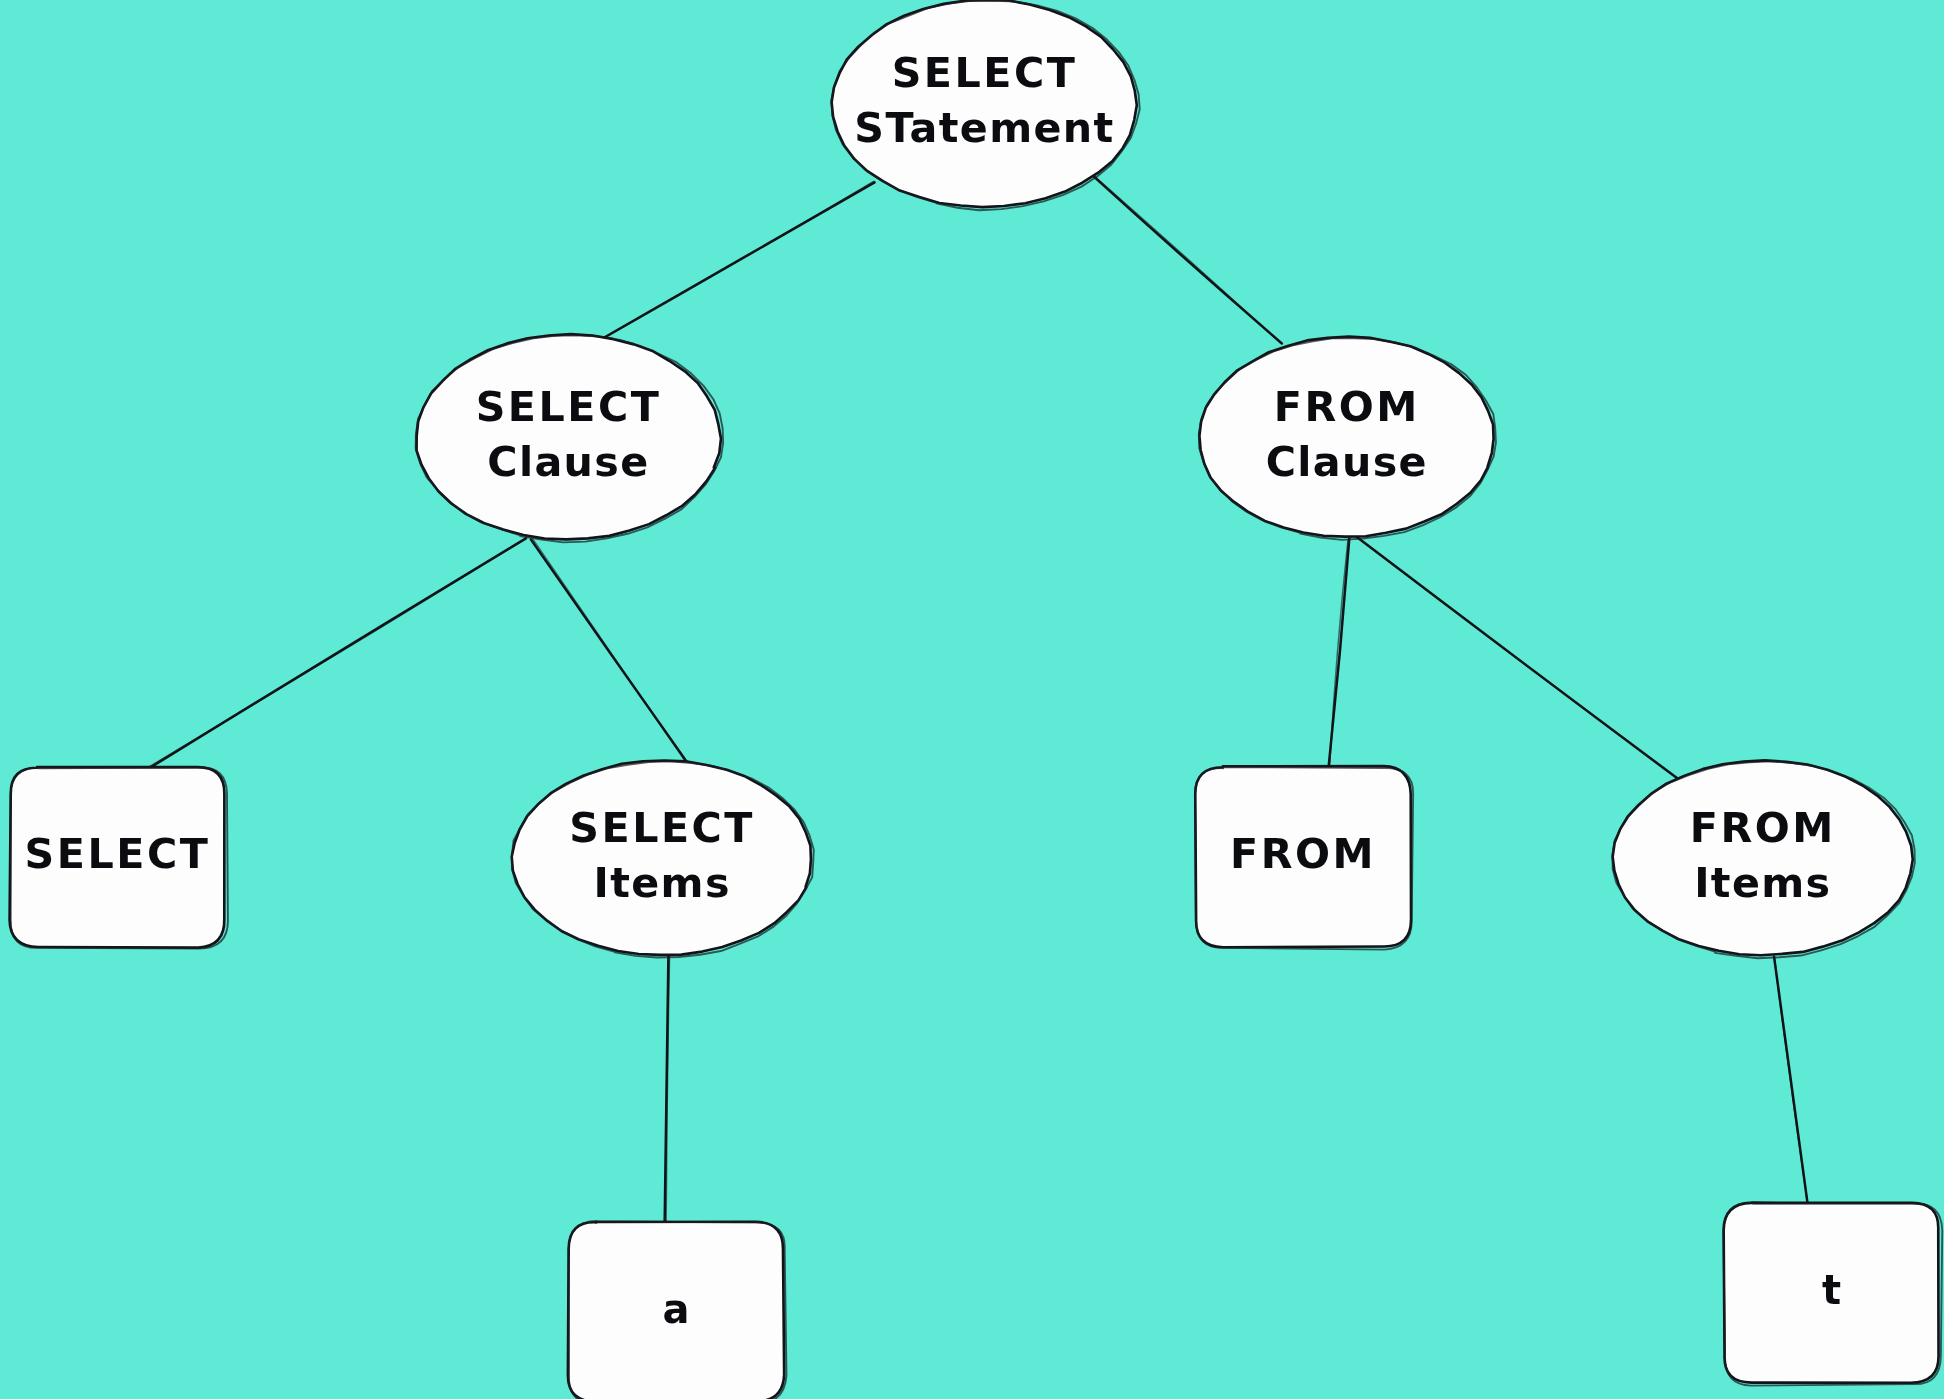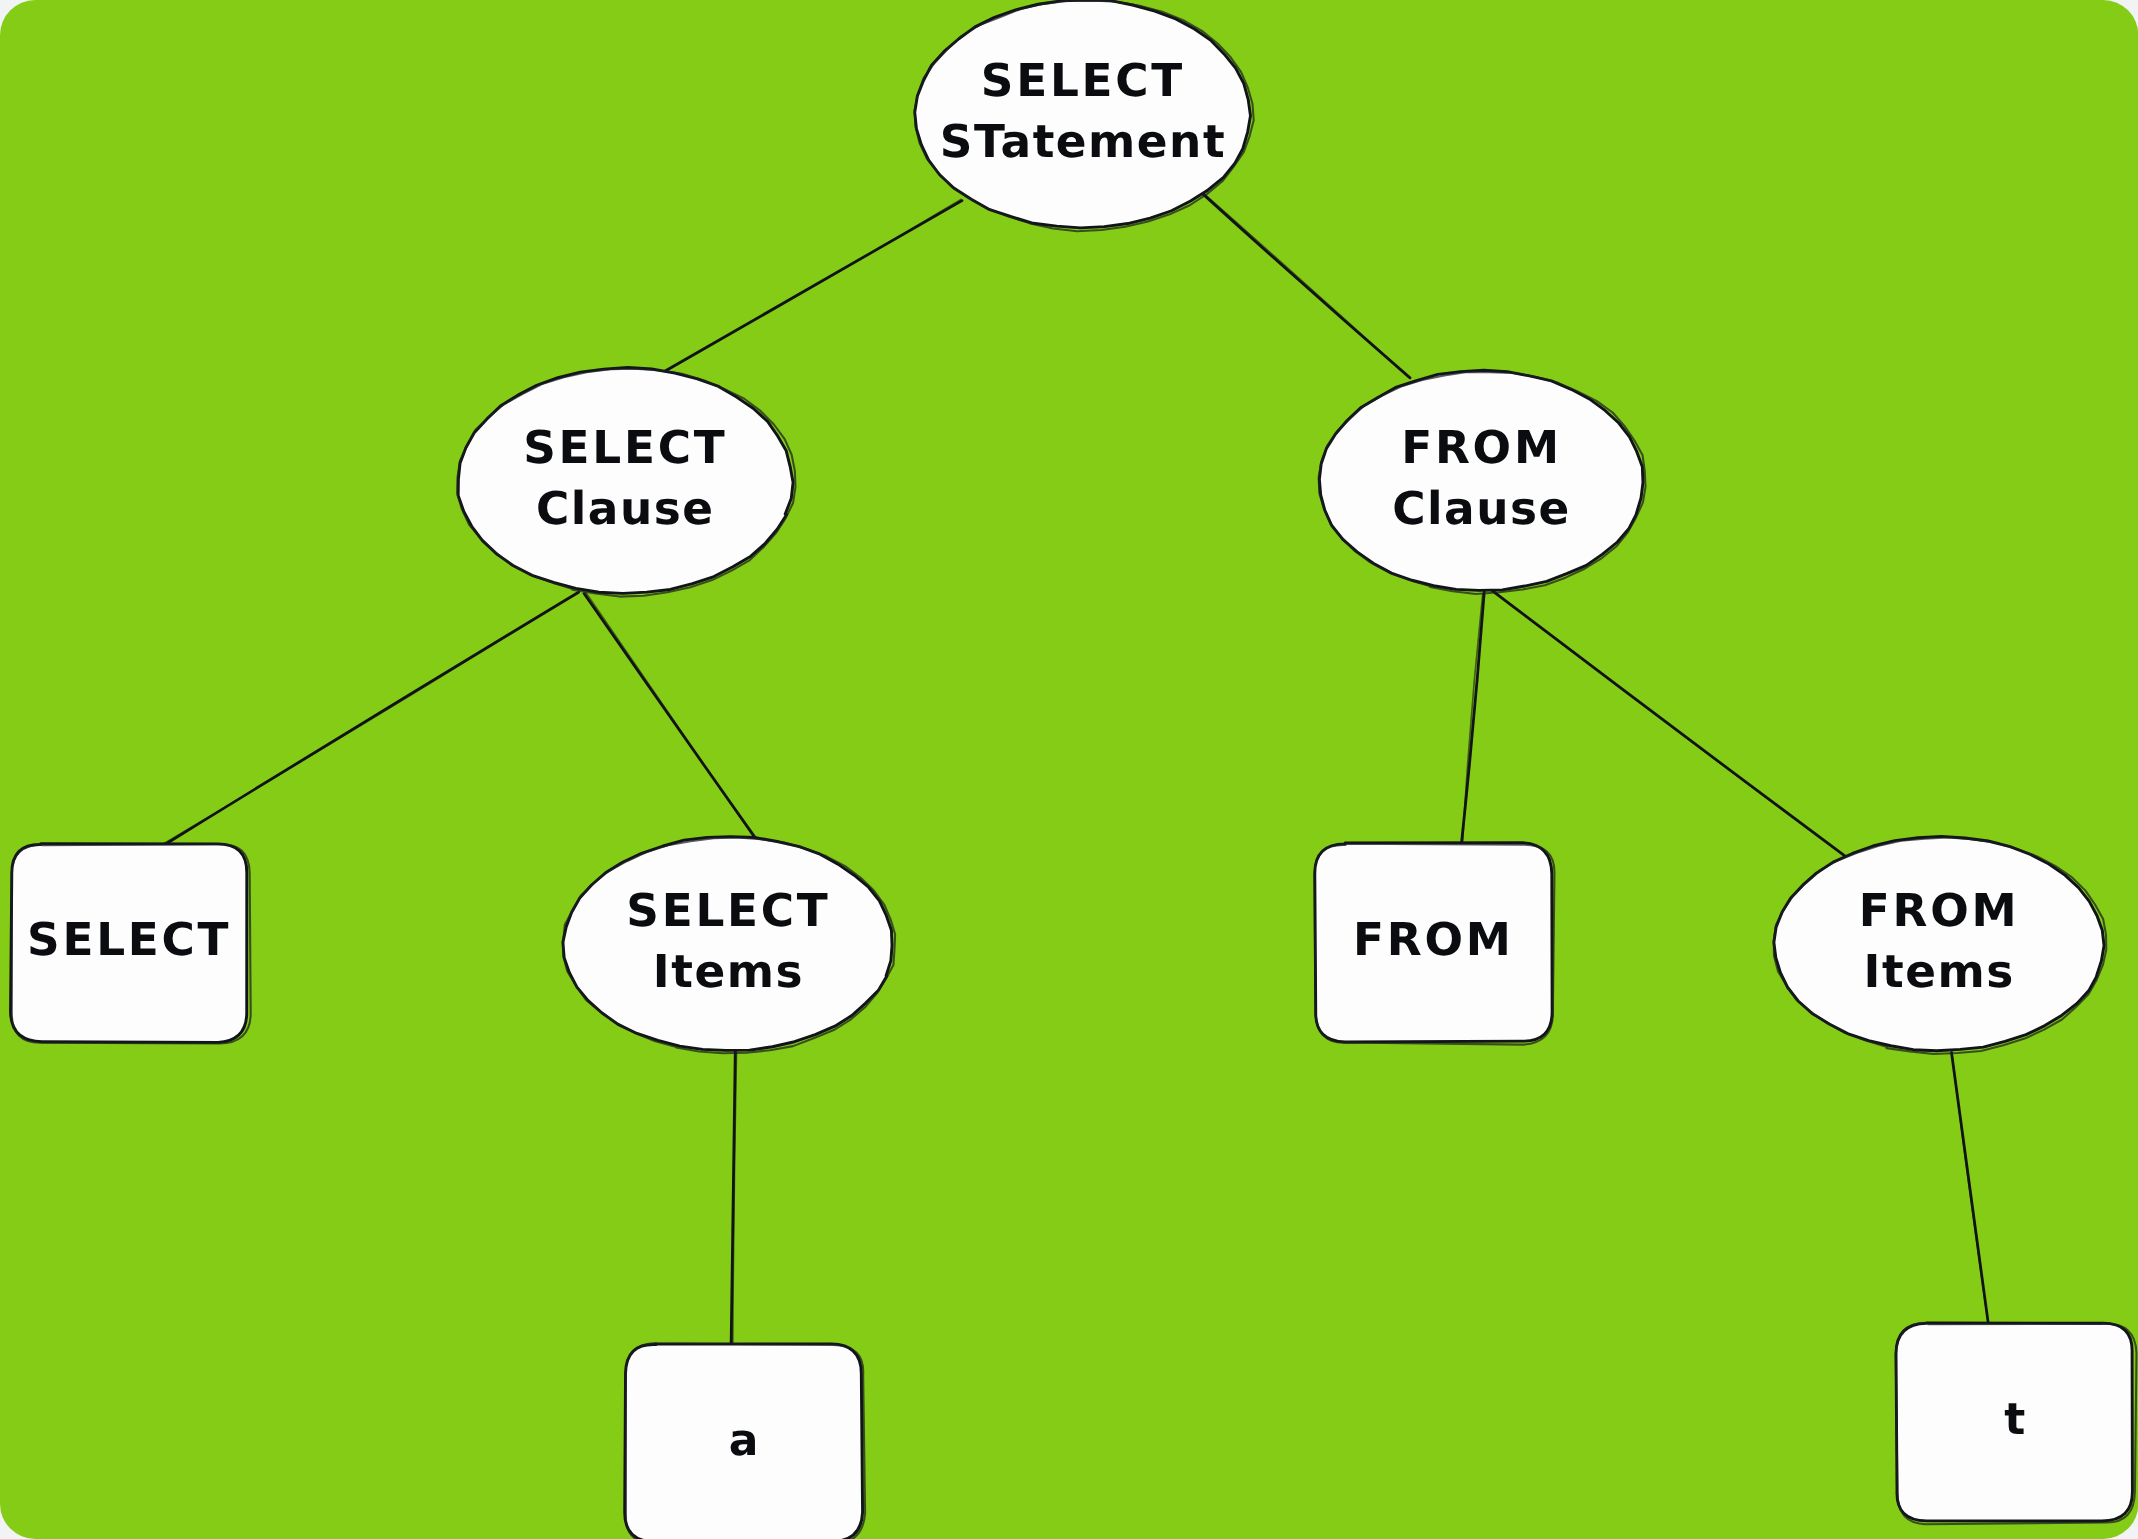--- a/index.html
+++ b/index.html
@@ -11,22 +11,21 @@
   body {
     width: 1944px;
     height: 1399px;
     overflow: hidden;
     font-family: "DejaVu Sans", sans-serif;
   }
   #diagram-root {
     position: relative;
     width: 1944px;
     height: 1399px;
-    background: #84cc16;
-    border-radius: 32px;
+    background: #5eead4;
   }
   svg#tree-canvas {
     position: absolute;
     top: 0;
     left: 0;
     width: 1944px;
     height: 1399px;
     display: block;
   }
   .node-shape {

